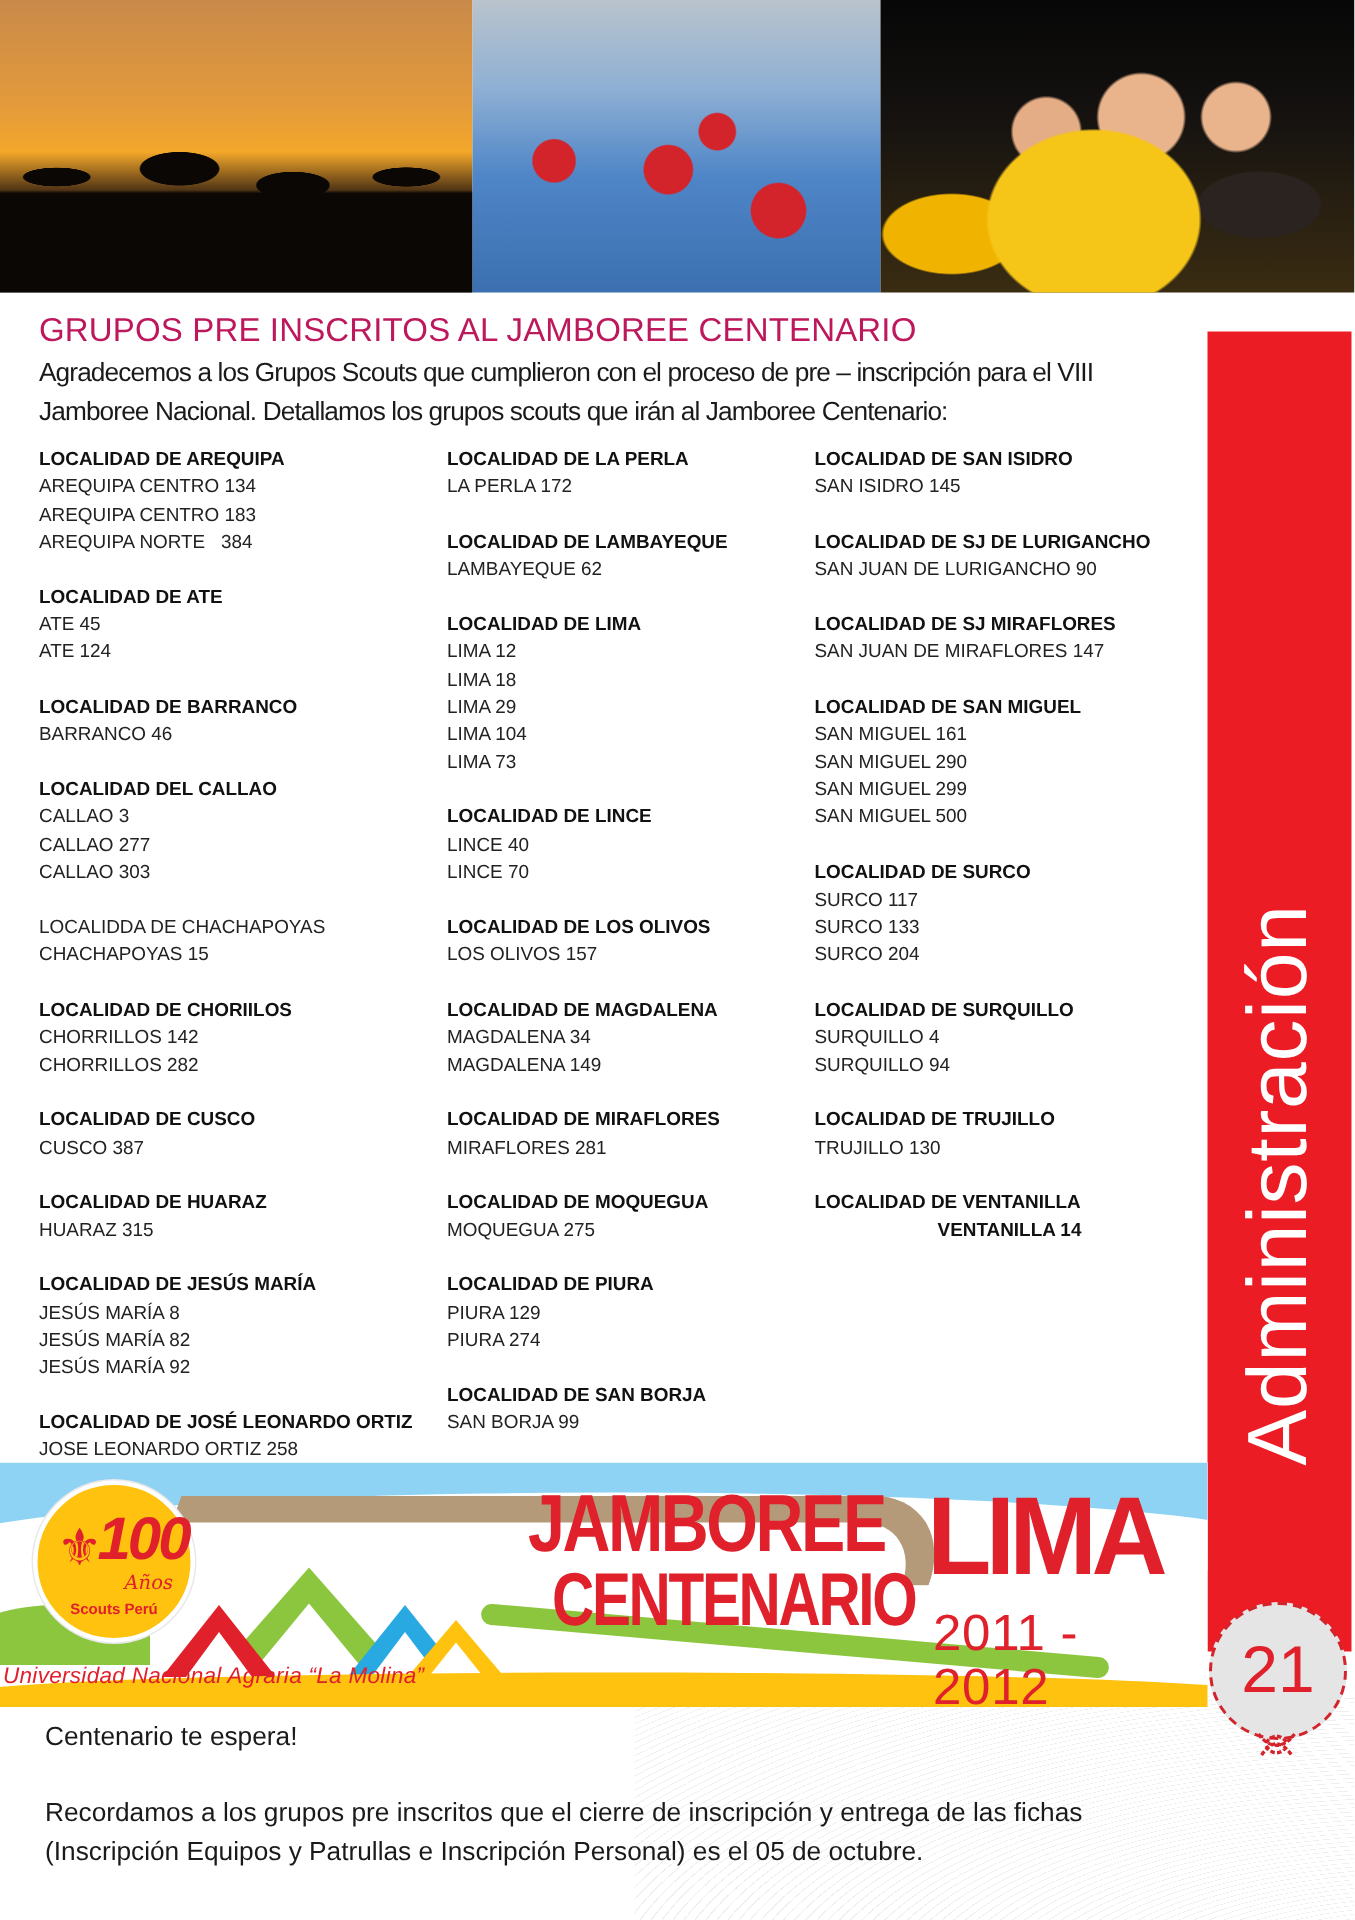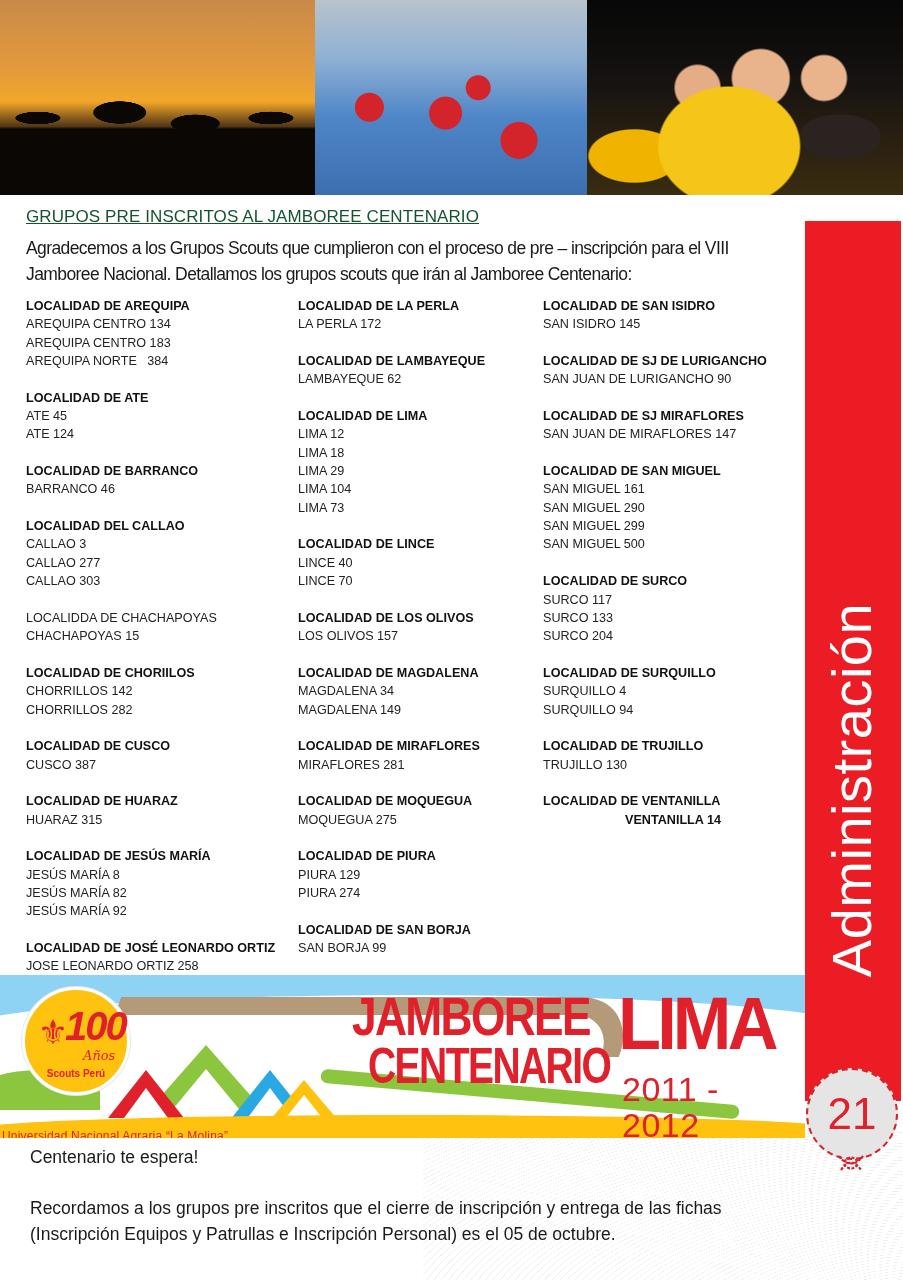--- a/index.html
+++ b/index.html
@@ -25,21 +25,21 @@
         radial-gradient(circle at 75% 40%, #e9b48c 0 22px, transparent 24px),
         linear-gradient(180deg, #070707 0%, #151210 40%, #3a2c12 100%); }
     .silhouette { position: absolute; bottom: 0; left: 0; width: 100%; height: 110px; background:
         radial-gradient(ellipse at 12% 30%, #0a0705 0 22px, transparent 23px),
         radial-gradient(ellipse at 38% 25%, #0a0705 0 26px, transparent 27px),
         radial-gradient(ellipse at 62% 35%, #0a0705 0 24px, transparent 25px),
         radial-gradient(ellipse at 86% 30%, #0a0705 0 22px, transparent 23px),
         linear-gradient(180deg, transparent 0 38%, #0a0705 40% 100%); }
 
     
-    .section-title { position: absolute; left: 26px; top: 207px; font-size: 17px; color: #14532d; letter-spacing: 0.1px; text-decoration: underline; }
+    .section-title { position: absolute; left: 26px; top: 207px; font-size: 22px; color: #be185d; letter-spacing: 0.1px; }
     .intro { position: absolute; left: 26px; top: 235px; width: 770px; font-size: 17.5px; line-height: 26px; color: #1a1a1a; letter-spacing: -0.6px; }
 
     
     .col { position: absolute; top: 297px; font-size: 12.6px; line-height: 18.35px; color: #222; }
     .col-1 { left: 26px; width: 265px; }
     .col-2 { left: 298px; width: 240px; }
     .col-3 { left: 543px; width: 260px; }
     .group { margin-bottom: 18.35px; }
     .group-header { font-weight: bold; color: #111; white-space: nowrap; }
     .group-header.plain { font-weight: normal; color: #222; }
@@ -66,21 +66,21 @@
     .m-blue { left: 230px; top: 95px; border-left: 40px solid transparent; border-right: 40px solid transparent; border-bottom: 50px solid #29a9e1; }
     .m-blue::after { content: ""; position: absolute; left: -24px; top: 18px; border-left: 24px solid transparent; border-right: 24px solid transparent; border-bottom: 32px solid #fff; }
     .m-yellow { left: 270px; top: 105px; border-left: 34px solid transparent; border-right: 34px solid transparent; border-bottom: 40px solid #ffc20e; }
     .m-yellow::after { content: ""; position: absolute; left: -20px; top: 15px; border-left: 20px solid transparent; border-right: 20px solid transparent; border-bottom: 25px solid #fff; }
 
     .logo-circle { position: absolute; left: 22px; top: 12px; width: 108px; height: 108px; border-radius: 50%; background: #ffc20e; border: 3px solid #fff; box-shadow: 0 0 0 1px #e8e8e8; }
     .logo-emblem { position: absolute; left: 12px; top: 20px; width: 32px; height: 44px; color: #e0202b; font-size: 34px; line-height: 44px; text-align: center; }
     .logo-number { position: absolute; left: 40px; top: 14px; font-size: 40px; font-weight: bold; font-style: italic; color: #e0202b; letter-spacing: -2px; }
     .logo-years { position: absolute; left: 58px; top: 58px; font-size: 13px; font-style: italic; color: #e0202b; font-family: "DejaVu Serif", serif; }
     .logo-org { position: absolute; left: 0; width: 100%; top: 78px; text-align: center; font-size: 10px; font-weight: bold; color: #e0202b; }
-    .university { position: absolute; left: 2px; top: 134px; font-size: 12px; color: #e0202b; white-space: nowrap; letter-spacing: 0.2px; margin-top: 20px; }
+    .university { position: absolute; left: 2px; top: 134px; font-size: 15px; font-style: italic; color: #e0202b; white-space: nowrap; letter-spacing: 0.2px; }
 
     .brand-line1 { position: absolute; left: 352px; top: 14px; font-size: 54px; color: #e0202b; font-weight: bold; letter-spacing: -2px; line-height: 54px; font-family: "Liberation Sans Narrow", "Liberation Sans", sans-serif; transform: scaleX(0.82); transform-origin: left top; }
     .brand-line2 { position: absolute; left: 368px; top: 66px; font-size: 50px; color: #e0202b; font-weight: bold; letter-spacing: -2px; line-height: 50px; transform: scaleX(0.78); transform-origin: left top; }
     .brand-city { position: absolute; left: 618px; top: 12px; font-size: 74px; color: #e0202b; font-weight: bold; letter-spacing: -4px; line-height: 74px; transform: scaleX(0.95); transform-origin: left top; }
     .brand-years { position: absolute; left: 622px; top: 96px; font-size: 34px; color: #e0202b; line-height: 36px; letter-spacing: 0.5px; }
 
     
     .page-badge { position: absolute; left: 806px; top: 1068px; width: 92px; height: 92px; border-radius: 50%; background: #e5e5e5; border: 2.5px dashed #d3242c; }
     .page-number { position: absolute; left: 0; top: 0; width: 100%; height: 100%; text-align: center; line-height: 88px; font-size: 44px; color: #e0202b; }
     .knot-icon { position: absolute; left: 836px; top: 1152px; width: 30px; height: 22px; }

